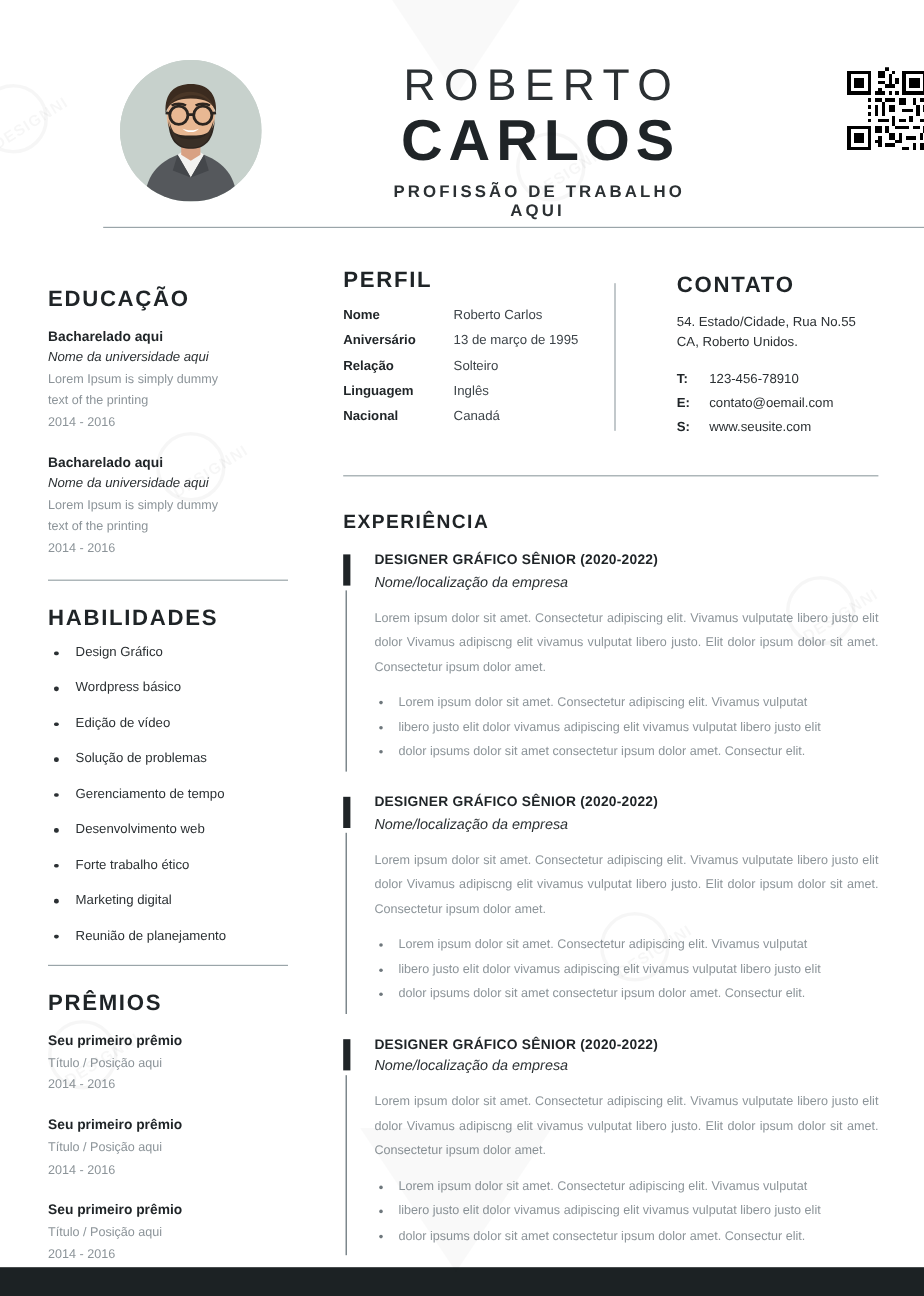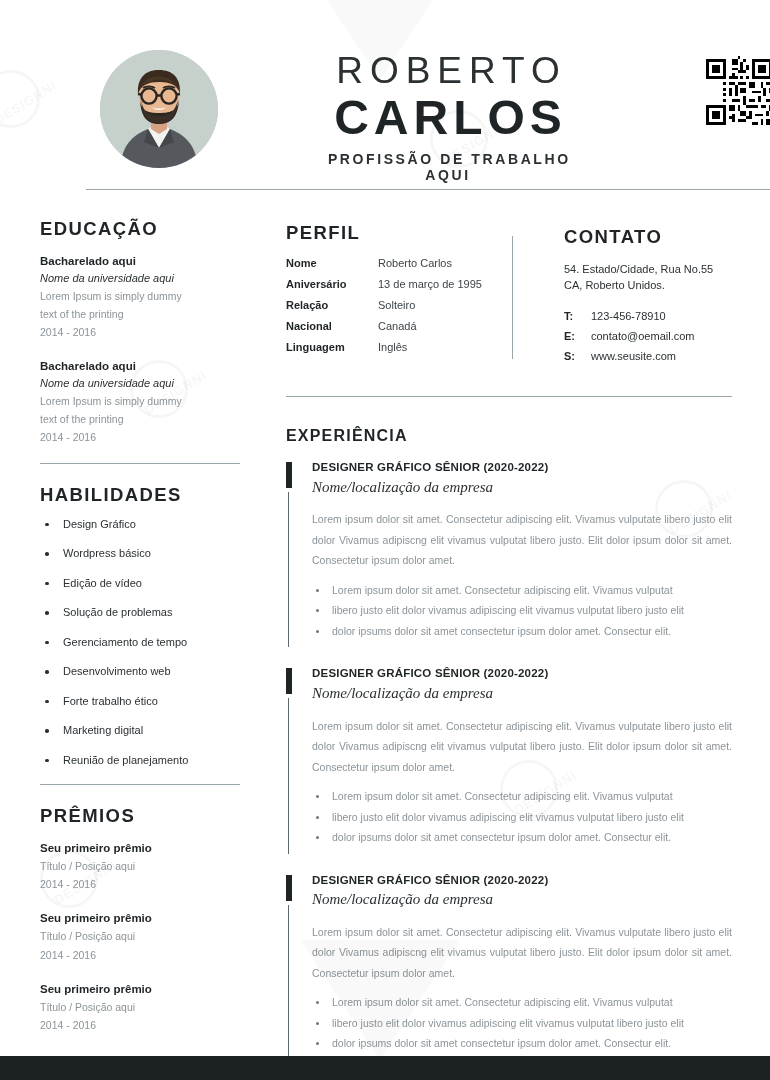--- a/index.html
+++ b/index.html
@@ -105,21 +105,21 @@
   .qr svg { display: block; }
   .hr-top {
     position: absolute;
     left: 38px; top: 189px;
     width: 694px; height: 1px;
     background: #9aa5a9;
   }
   
   .left-col {
     position: absolute;
-    left: 40px; top: 220px;
+    left: 40px; top: 240px;
     width: 200px;
   }
   .mid-col {
     position: absolute;
     left: 286px; top: 224px;
     width: 215px;
   }
   .right-col {
     position: absolute;
     left: 564px; top: 228px;
@@ -269,26 +269,25 @@
     background: #5e6a70;
   }
   .exp-title {
     font-size: 11.5px;
     font-weight: 800;
     letter-spacing: 0.2px;
     color: #1f2427;
     line-height: 1.3;
   }
   .exp-company {
-    font-size: 15px;
+    font-size: 12px;
     font-style: italic;
     color: #2b3033;
     line-height: 1.5;
     margin-top: 1px;
-    font-family: Liberation Serif, serif;
   }
   .exp-body {
     font-size: 10.5px;
     color: #8c9499;
     line-height: 1.95;
     text-align: justify;
     margin-top: 11px;
     padding-right: 4px;
   }
   .exp-bullets {
@@ -516,26 +515,26 @@
       </tr>
       <tr>
         <td class="pf-label">Aniversário</td>
         <td class="pf-value">13 de março de 1995</td>
       </tr>
       <tr>
         <td class="pf-label">Relação</td>
         <td class="pf-value">Solteiro</td>
       </tr>
       <tr>
+        <td class="pf-label">Linguagem</td>
+        <td class="pf-value">Inglês</td>
+      </tr>
+      <tr>
         <td class="pf-label">Nacional</td>
         <td class="pf-value">Canadá</td>
-      </tr>
-      <tr>
-        <td class="pf-label">Linguagem</td>
-        <td class="pf-value">Inglês</td>
       </tr>
     </tbody>
       </table>
   </div>
 
   <div class="v-divider"></div>
 
   <div class="right-col">
     <h2 class="sec-title">CONTATO</h2>
     <div class="addr">

